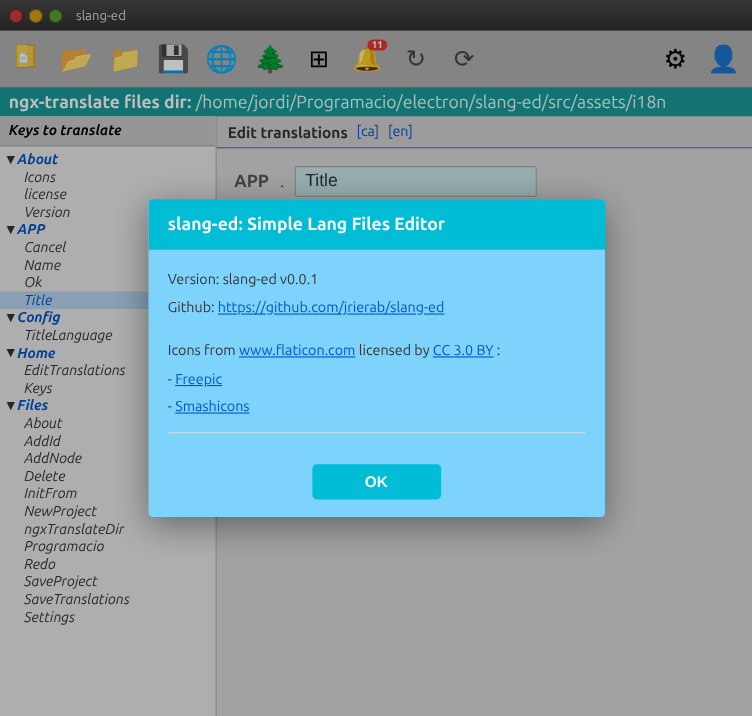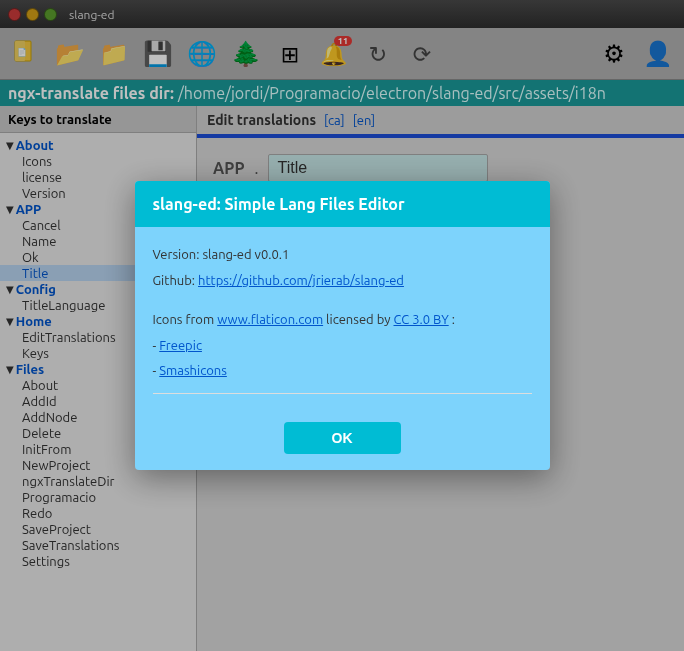--- a/index.html
+++ b/index.html
@@ -82,20 +82,21 @@
     }
 
     
     .sidebar {
       width: 197px;
       min-width: 197px;
       background: #e8e8e8;
       border-right: 1px solid #aaa;
       overflow-y: auto;
       position: relative;
+      font-style: italic;
     }
     .sidebar-header {
       background: #c8c8c8;
       padding: 6px 8px;
       font-weight: bold;
       font-size: 13px;
       border-bottom: 1px solid #aaa;
     }
     .sidebar-list {
       padding: 4px 0;
@@ -128,21 +129,21 @@
       flex: 1;
       display: flex;
       flex-direction: column;
       overflow: hidden;
     }
     .content-header {
       display: flex;
       align-items: center;
       padding: 6px 10px;
       background: #d0d0d0;
-      border-bottom: 4px solid #1d4ed8;
+      border-bottom: 1px solid #1d4ed8;
       gap: 8px;
     }
     .content-header-title {
       font-size: 14px;
       font-weight: bold;
       color: #333;
     }
     .lang-badge {
       color: #0055cc;
       cursor: pointer;

